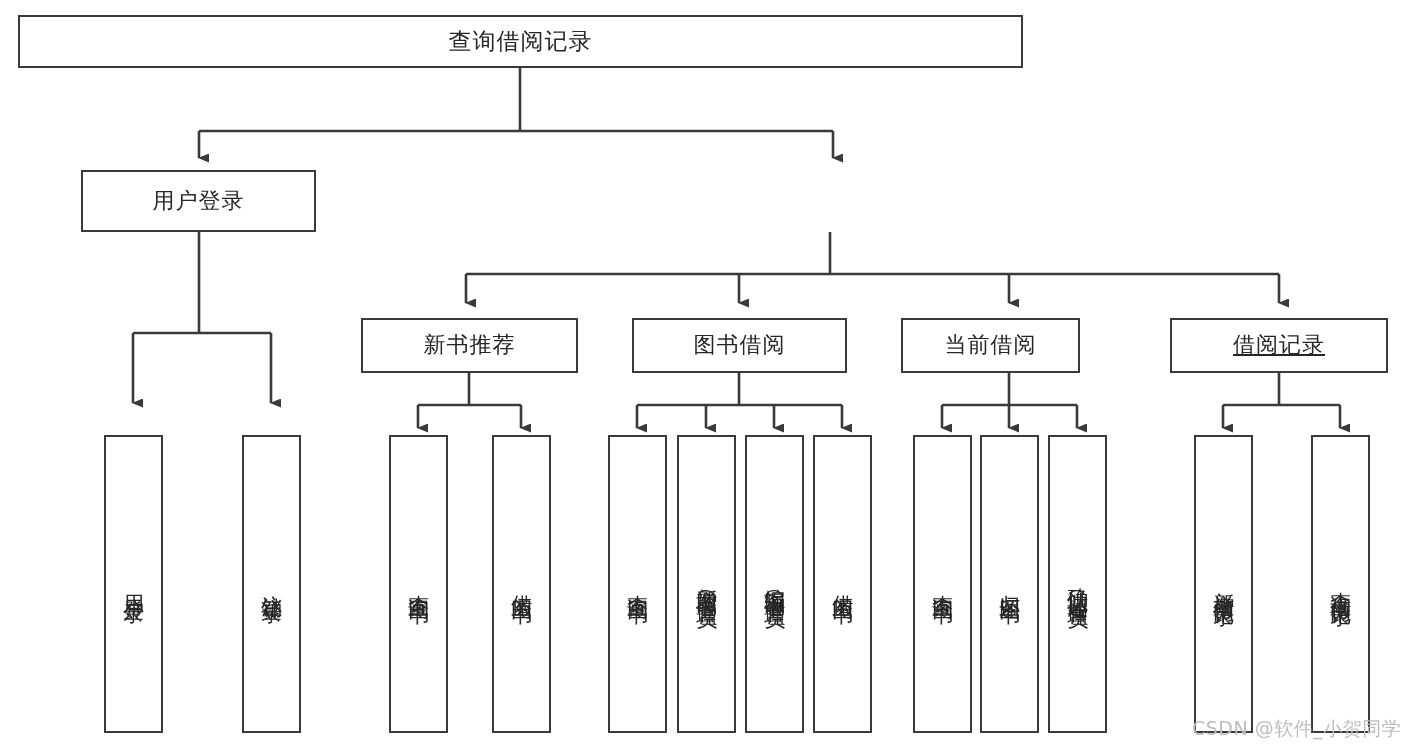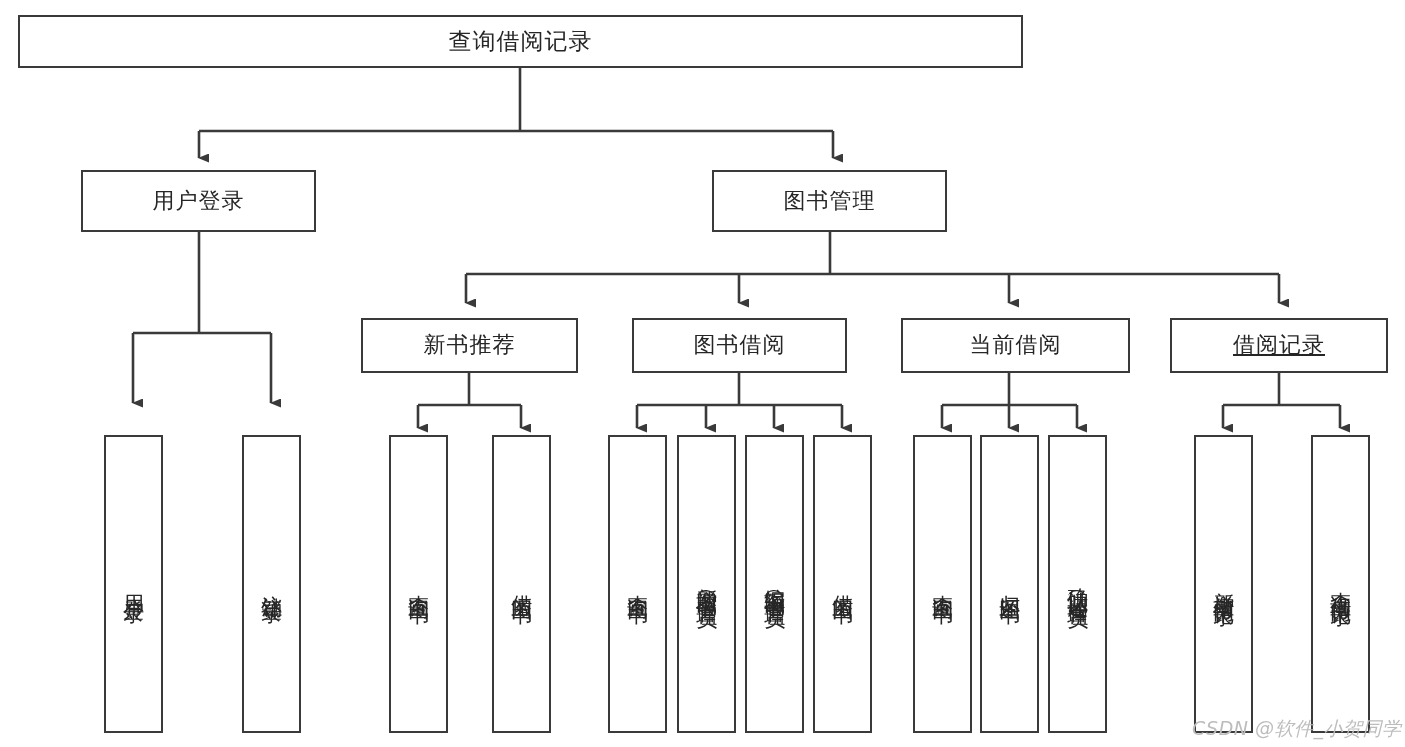--- a/index.html
+++ b/index.html
@@ -114,40 +114,39 @@
       <path d="M1279,373 L1279,405"></path>
       <path d="M1223,405 L1340,405"></path>
       <path d="M1223,405 L1223,428" marker-end="url(#arrowhead)"></path>
       <path d="M1340,405 L1340,428" marker-end="url(#arrowhead)"></path>
     </g>
   </svg>
 
   <div class="node horizontal root" style="left:18px; top:15px; width:1005px; height:53px;">查询借阅记录</div>
 
   <div class="node horizontal" style="left:81px; top:170px; width:235px; height:62px;">用户登录</div>
-  <div class="node horizontal" style="left:712px; top:170px; width:235px; height:62px;">图书管理</div>
 
   <div class="node horizontal" style="left:632px; top:318px; width:215px; height:55px;">图书借阅</div>
   <div class="node horizontal" style="left:361px; top:318px; width:217px; height:55px;">新书推荐</div>
-  <div class="node horizontal" style="left:901px; top:318px; width:229px; height:55px;">当前借阅</div>
+  <div class="node horizontal" style="left:901px; top:318px; width:179px; height:55px;">当前借阅</div>
   <div class="node horizontal" style="left:1170px; top:318px; width:218px; height:55px;text-decoration:underline;">借阅记录</div>
 
   <div class="node vertical" style="left:104px; top:435px; width:59px; height:298px;">用户登录</div>
   <div class="node vertical" style="left:242px; top:435px; width:59px; height:298px;">注销登录</div>
 
   <div class="node vertical" style="left:389px; top:435px; width:59px; height:298px;">查询图书</div>
   <div class="node vertical" style="left:492px; top:435px; width:59px; height:298px;">借阅图书</div>
 
   <div class="node vertical" style="left:608px; top:435px; width:59px; height:298px;">查询图书</div>
   <div class="node vertical" style="left:677px; top:435px; width:59px; height:298px;">新增图书（管理员）</div>
   <div class="node vertical" style="left:745px; top:435px; width:59px; height:298px;">编辑图书（管理员）</div>
   <div class="node vertical" style="left:813px; top:435px; width:59px; height:298px;">借阅图书</div>
 
   <div class="node vertical" style="left:913px; top:435px; width:59px; height:298px;">查询图书</div>
   <div class="node vertical" style="left:980px; top:435px; width:59px; height:298px;">归还图书</div>
   <div class="node vertical" style="left:1048px; top:435px; width:59px; height:298px;">确认归还（管理员）</div>
 
   <div class="node vertical" style="left:1194px; top:435px; width:59px; height:298px;">新增借阅记录</div>
   <div class="node vertical" style="left:1311px; top:435px; width:59px; height:298px;">查询借阅记录</div>
 
-  <div class="watermark" style="left:1192px; top:716px;font-style:italic;">CSDN @软件_小贺同学</div>
+  <div class="watermark" style="left:1192px; top:716px;">CSDN @软件_小贺同学</div>
 
 </div>
 
 </body></html>

